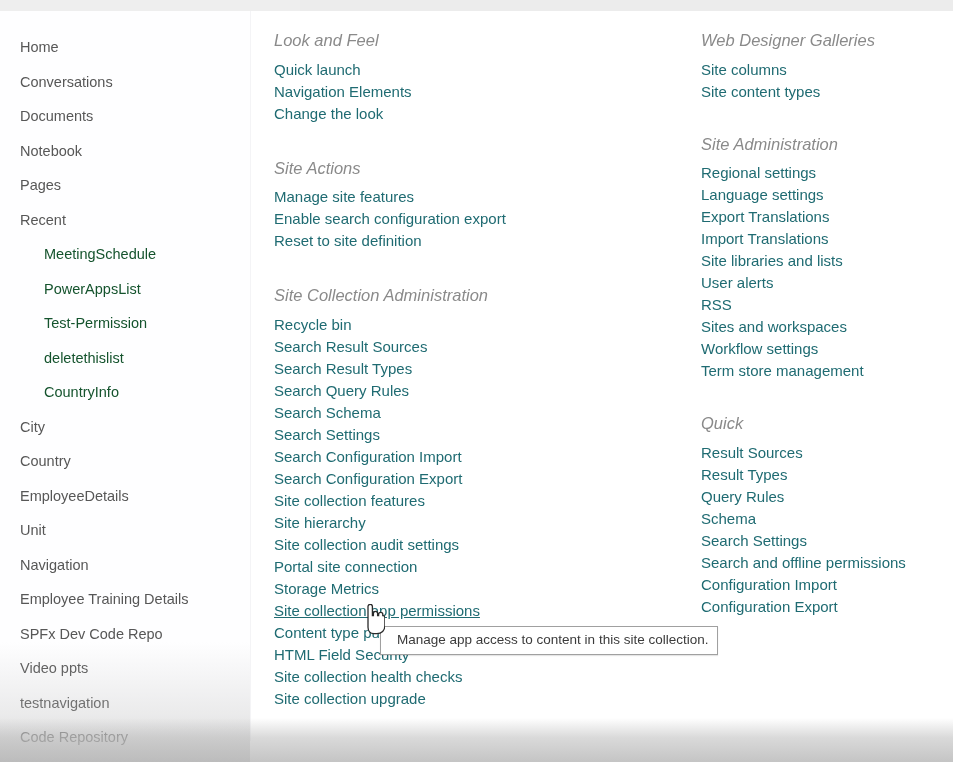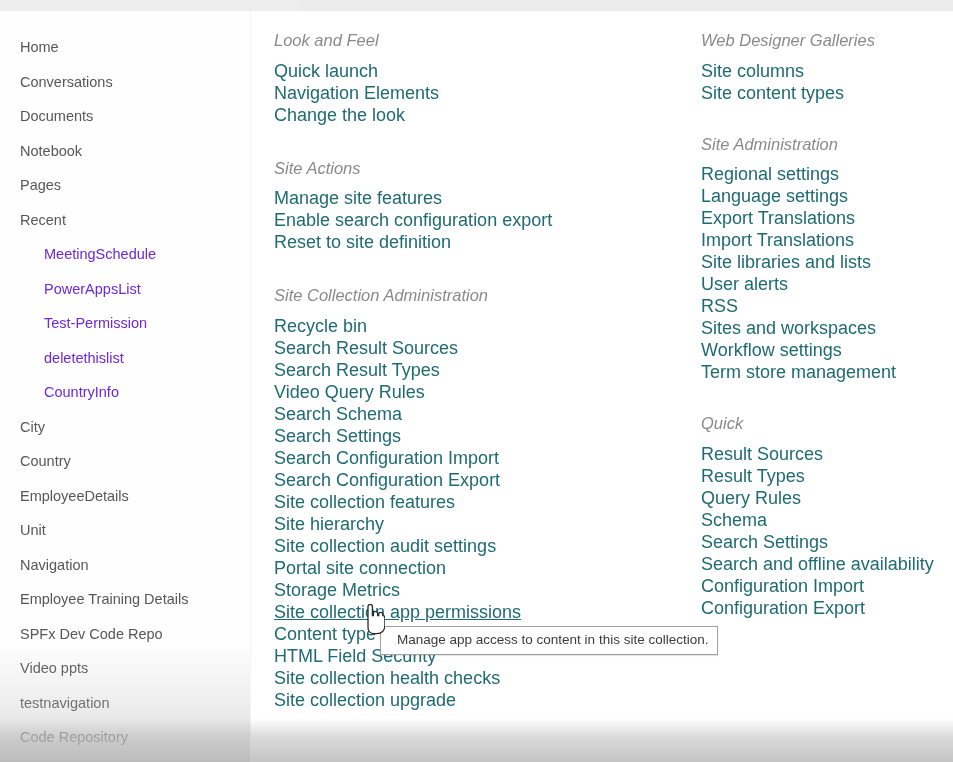--- a/index.html
+++ b/index.html
@@ -47,21 +47,21 @@
     line-height: 1;
     padding: 0 0 0 20px;
     height: 34.5px;
     display: flex;
     align-items: center;
     white-space: nowrap;
     cursor: pointer;
   }
   .nav-item.child {
     padding-left: 44px;
-    color: #6d28d9;
+    color: #14532d;
   }
 
   
   .col {
     position: absolute;
     top: 11px;
   }
   .col-mid { left: 274px; width: 400px; }
   .col-right { left: 701px; width: 252px; }
 
@@ -69,21 +69,21 @@
   .group-title {
     font-size: 16.5px;
     color: #8a8a8a;
     line-height: 1;
     padding: 0 0 10px 0;
     white-space: nowrap;
     font-style: italic;
   }
   .link {
     display: block;
-    font-size: 18px;
+    font-size: 15px;
     color: #1f6b72;
     line-height: 1;
     height: 22px;
     padding-top: 3px;
     white-space: nowrap;
     cursor: pointer;
     text-decoration: none;
   }
   .link.hovered {
     text-decoration: underline;
@@ -188,21 +188,21 @@
         <div class="group-title">Site Actions</div>
         <a class="link">Manage site features</a>
         <a class="link">Enable search configuration export</a>
         <a class="link">Reset to site definition</a>
       </div>
       <div class="group">
         <div class="group-title">Site Collection Administration</div>
         <a class="link">Recycle bin</a>
         <a class="link">Search Result Sources</a>
         <a class="link">Search Result Types</a>
-        <a class="link">Video Query Rules</a>
+        <a class="link">Search Query Rules</a>
         <a class="link">Search Schema</a>
         <a class="link">Search Settings</a>
         <a class="link">Search Configuration Import</a>
         <a class="link">Search Configuration Export</a>
         <a class="link">Site collection features</a>
         <a class="link">Site hierarchy</a>
         <a class="link">Site collection audit settings</a>
         <a class="link">Portal site connection</a>
         <a class="link">Storage Metrics</a>
         <a class="link hovered">Site collection app permissions</a>
@@ -232,21 +232,21 @@
         <a class="link">Workflow settings</a>
         <a class="link">Term store management</a>
       </div>
       <div class="group">
         <div class="group-title">Quick</div>
         <a class="link">Result Sources</a>
         <a class="link">Result Types</a>
         <a class="link">Query Rules</a>
         <a class="link">Schema</a>
         <a class="link">Search Settings</a>
-        <a class="link">Search and offline availability</a>
+        <a class="link">Search and offline permissions</a>
         <a class="link">Configuration Import</a>
         <a class="link">Configuration Export</a>
       </div>
     </div>
 
   <div class="tooltip">
     <span>Manage app access to content in this site collection.</span>
   </div>
 
   <div class="cursor">

